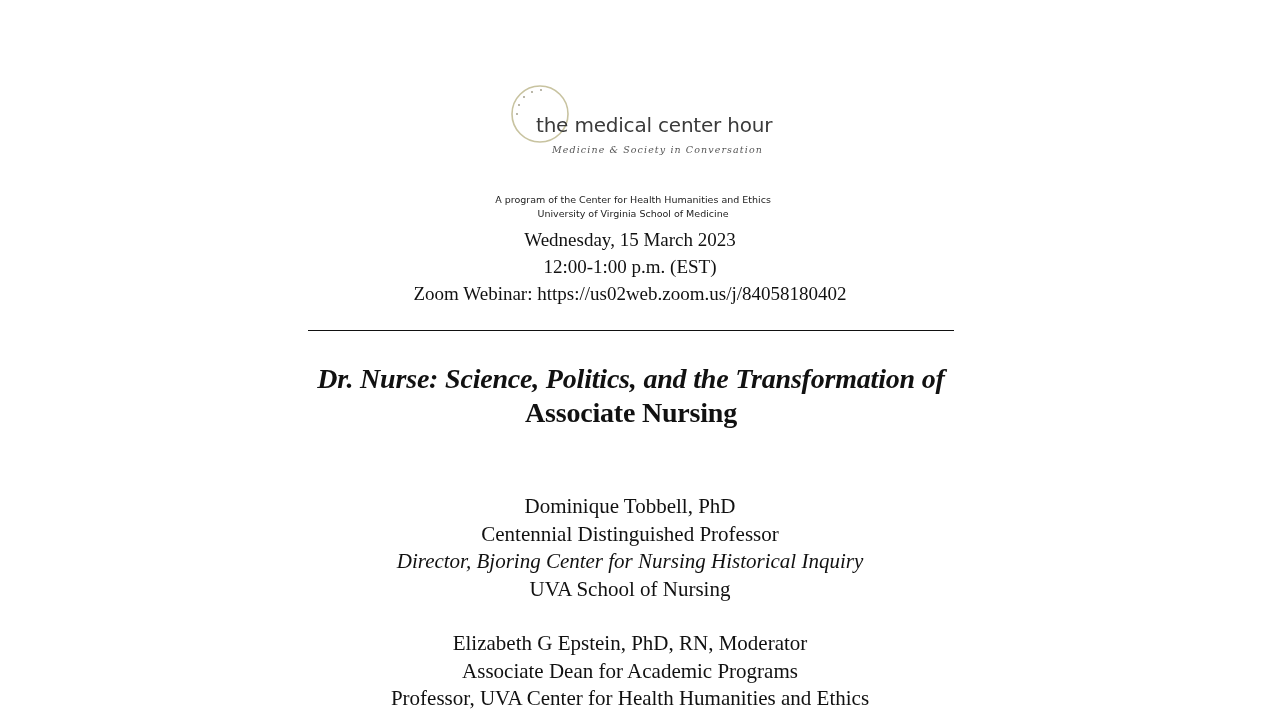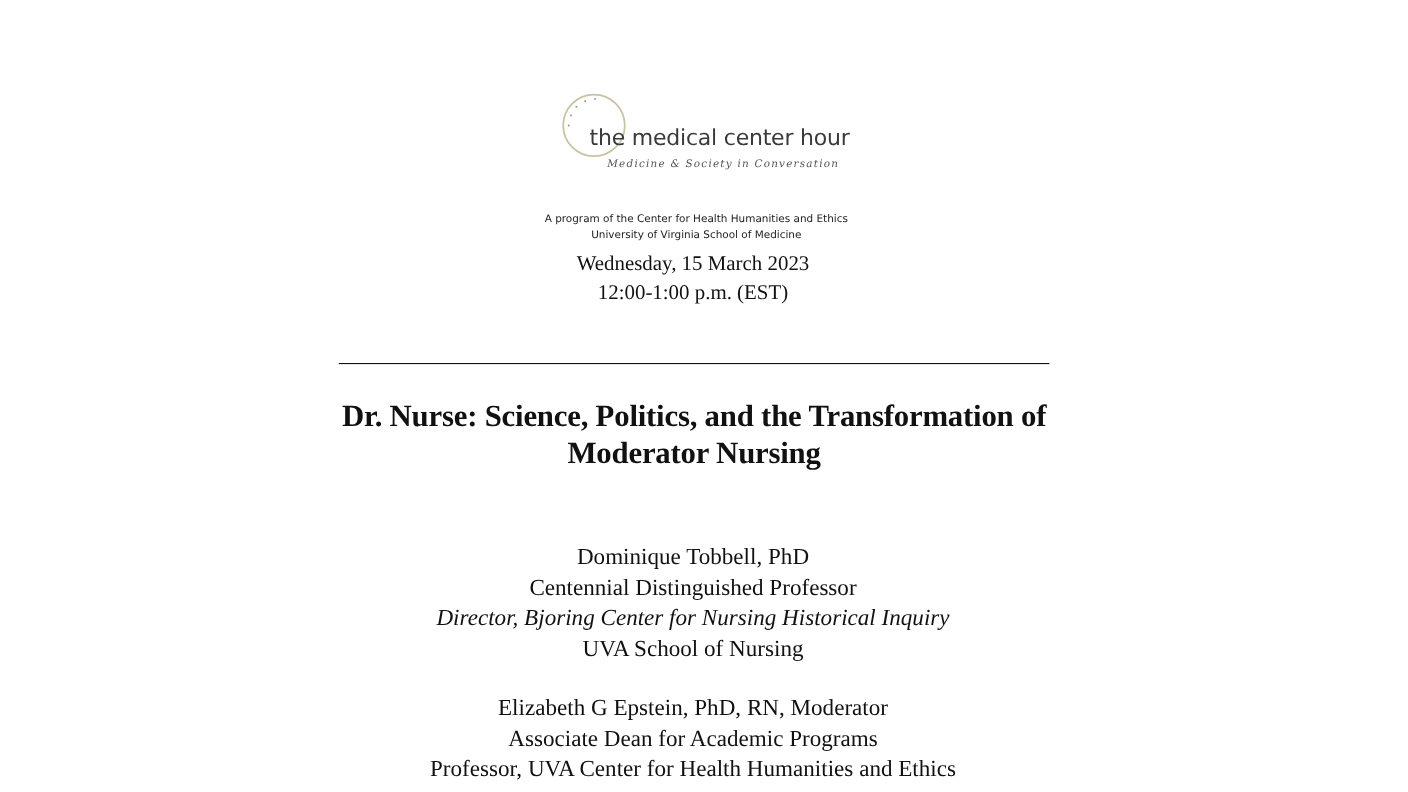--- a/index.html
+++ b/index.html
@@ -121,25 +121,26 @@
     </svg>
     <div class="logo-title">the medical center hour</div>
     <div class="logo-tagline">Medicine &amp; Society in Conversation</div>
   </div>
 
   <div class="program l1">A program of the Center for Health Humanities and Ethics</div>
   <div class="program l2">University of Virginia School of Medicine</div>
 
   <div class="serif-line" style="top:226px;">Wednesday, 15 March 2023</div>
   <div class="serif-line" style="top:253px;">12:00-1:00 p.m. (EST)</div>
+  <div class="serif-line" style="top:280px;">Zoom Webinar: https://us02web.zoom.us/j/84058180402</div>
 
   <div class="divider"></div>
 
-  <div class="talk-title" style="top:362px;">Dr. Nurse: Science, Politics, and the Transformation of</div>
-  <div class="talk-title" style="top:396px;">Moderator Nursing</div>
+  <div class="talk-title" style="top:362px;font-style:italic;">Dr. Nurse: Science, Politics, and the Transformation of</div>
+  <div class="talk-title" style="top:396px;">Associate Nursing</div>
 
   <div class="serif-line person" style="top:453px;">Dominique Tobbell, PhD</div>
   <div class="serif-line person" style="top:481px;">Centennial Distinguished Professor</div>
   <div class="serif-line person" style="top:508px;font-style:italic;">Director, Bjoring Center for Nursing Historical Inquiry</div>
   <div class="serif-line person" style="top:536px;">UVA School of Nursing</div>
 
   <div class="serif-line person" style="top:590px;">Elizabeth G Epstein, PhD, RN, Moderator</div>
   <div class="serif-line person" style="top:618px;">Associate Dean for Academic Programs</div>
   <div class="serif-line person" style="top:645px;">Professor, UVA Center for Health Humanities and Ethics</div>
 

